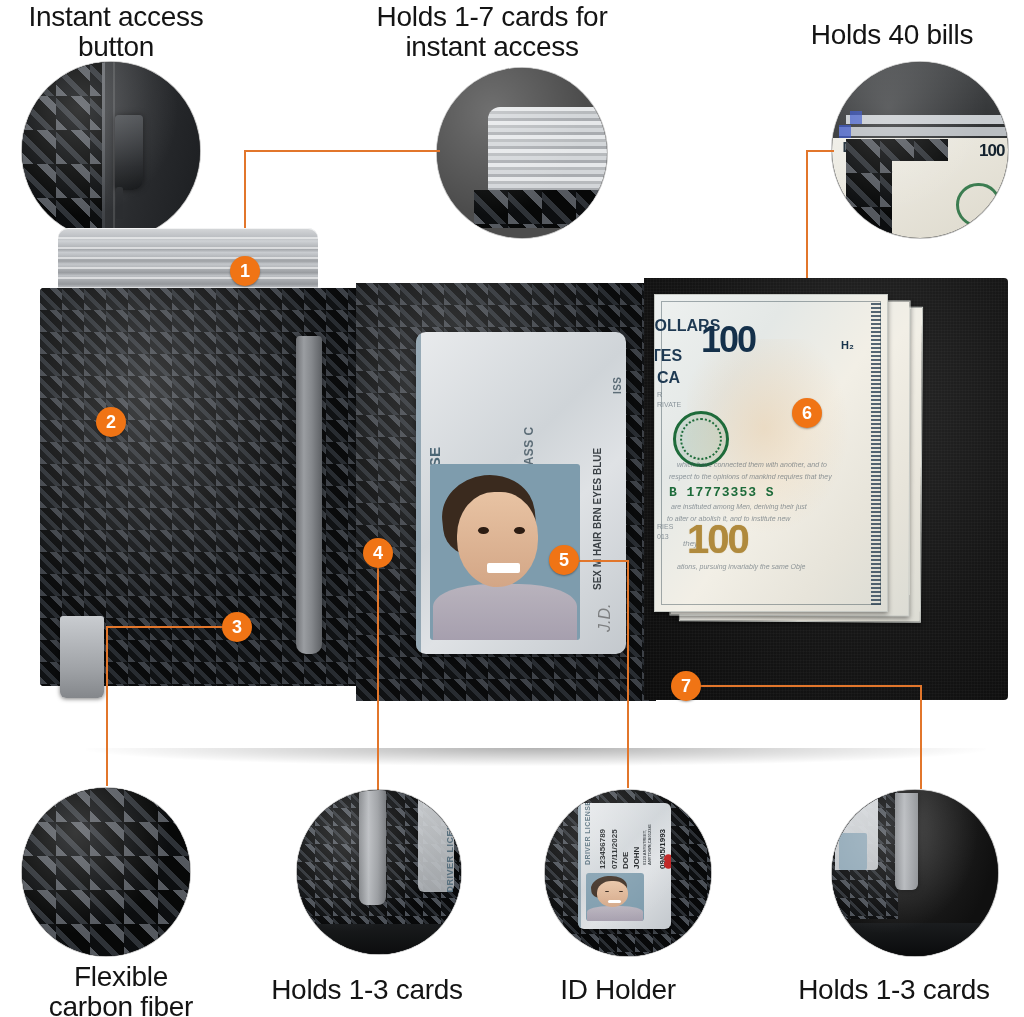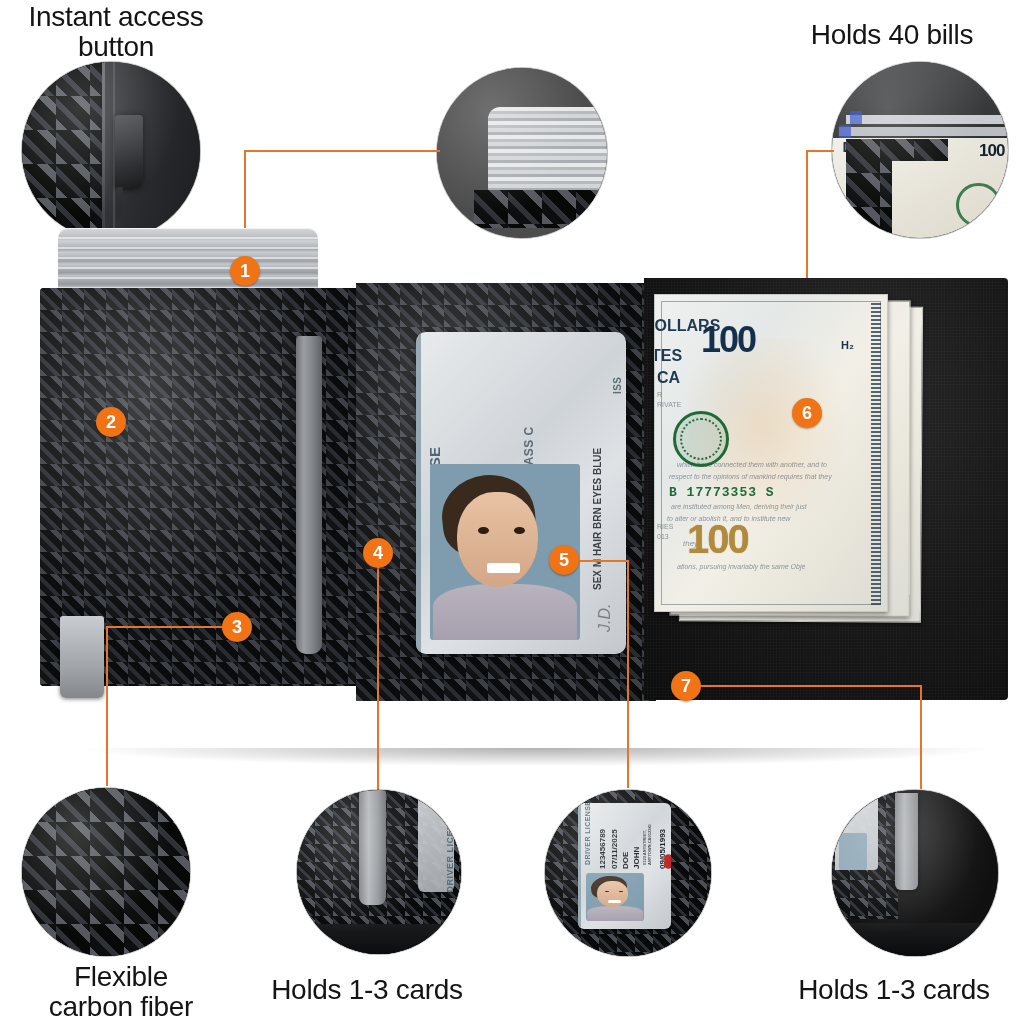--- a/index.html
+++ b/index.html
@@ -269,20 +269,22 @@
     background:radial-gradient(ellipse at 50% 20%, #2a2a2a, #101010 70%);
   }
 </style>
 </head>
 <body>
 
 <div id="stage">
 
   <div class="caption cap-1">Instant access
 button</div>
+  <div class="caption cap-2">Holds 1-7 cards for
+instant access</div>
   <div class="caption cap-3">Holds 40 bills</div>
 
   <div class="bubble" style="left:22px;top:62px;width:178px;height:178px;">
     <div class="cf coarse" style="inset:0;position:absolute;width:46%;"></div>
     <div style="position:absolute;left:46%;top:0;right:0;bottom:0;
                 background:linear-gradient(100deg,#3a3c3f 0%,#2a2c2f 40%,#1c1e21 100%);"></div>
     <div style="position:absolute;left:45%;top:0;width:3px;height:100%;
                 background:linear-gradient(180deg,#6a6d72,#3a3d41);"></div>
     <div style="position:absolute;left:51%;top:0;width:2px;height:100%;
                 background:rgba(255,255,255,.12);"></div>
@@ -551,15 +553,16 @@
                 background:linear-gradient(90deg,#83868a,#b3b6ba 40%,#8b8e92);
                 border-radius:0 0 6px 6px;box-shadow:0 0 6px rgba(0,0,0,.65);"></div>
     <div style="position:absolute;left:0;right:0;bottom:0;height:20%;
                 background:linear-gradient(180deg,#1a1c1e,#0a0b0c);"></div>
     <div class="gloss"></div>
   </div>
 
   <div class="caption cap-b1">Flexible
 carbon fiber</div>
   <div class="caption cap-b2">Holds 1-3 cards</div>
+  <div class="caption cap-b3">ID Holder</div>
   <div class="caption cap-b4">Holds 1-3 cards</div>
 
 </div>
 
 </body></html>

